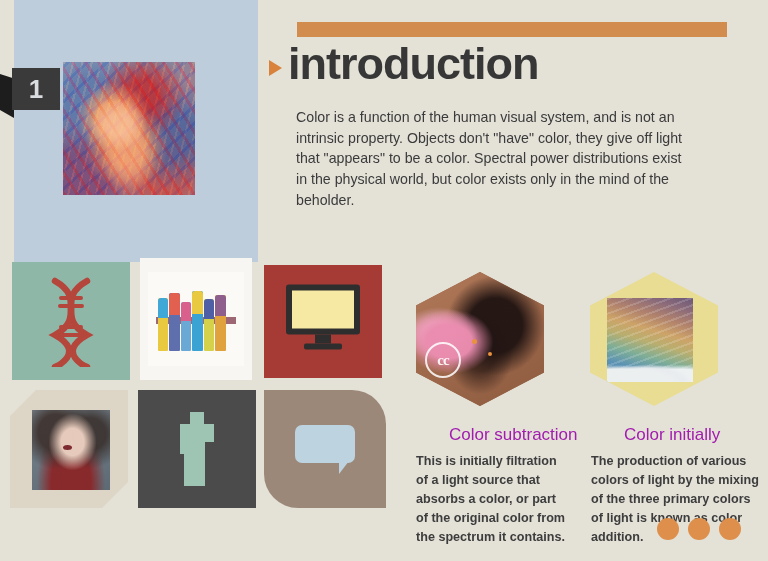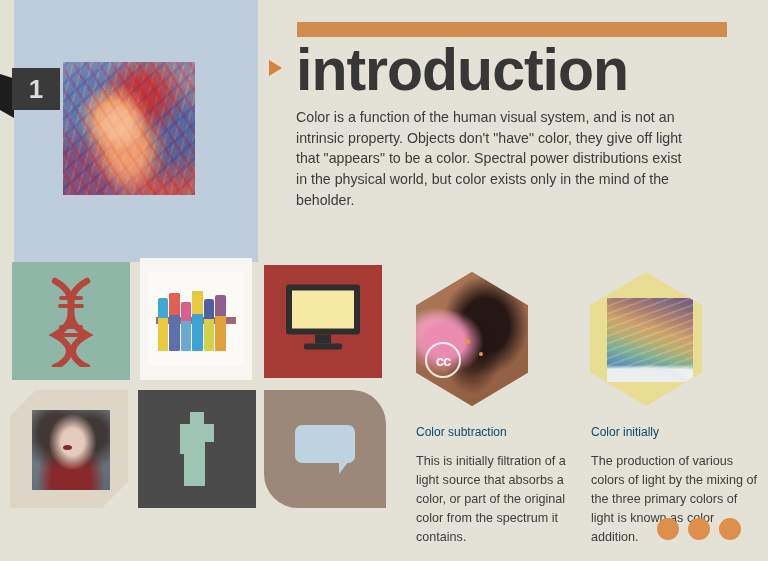--- a/index.html
+++ b/index.html
@@ -70,22 +70,22 @@
     background:#d18c4e;
   }
   .arrow{
     position:absolute;left:269px;top:60px;
     width:0;height:0;
     border-left:13px solid #d9823c;
     border-top:8px solid transparent;
     border-bottom:8px solid transparent;
   }
   .title{
-    position:absolute;left:296px;top:41px;
-    font-size:59px;font-weight:bold;color:#373737;
+    position:absolute;left:288px;top:41px;
+    font-size:45px;font-weight:bold;color:#373737;
     letter-spacing:-1px;line-height:1;
   }
   .intro-body{
     position:absolute;left:296px;top:107px;width:400px;
     font-size:14.2px;line-height:1.46;color:#3b3b3b;
   }
 
   
   .tile{position:absolute;overflow:hidden;}
   .tile.green {left:12px; top:262px; width:118px;height:118px;background:#8fb7a8;}
@@ -132,22 +132,23 @@
   .person{position:absolute;left:50%;top:50%;transform:translate(-50%,-50%);}
 
   
   .bubble{position:absolute;left:50%;top:46%;transform:translate(-50%,-50%);}
   .bubble .box{width:60px;height:38px;background:#bed3e0;border-radius:7px;}
   .bubble .tail{position:absolute;right:6px;bottom:-11px;width:0;height:0;
     border-left:10px solid #bed3e0;border-bottom:13px solid transparent;}
 
   
   .hex{
-    position:absolute;width:112px;height:134px;
+    position:absolute;width:128px;height:134px;
     clip-path:polygon(50% 0,100% 25%,100% 75%,50% 100%,0 75%,0 25%);
+    font-family:Liberation Serif, serif;
   }
   .hex.sub{left:416px;top:272px;background:#9b6448;}
   .hex.add{left:590px;top:272px;background:#e8dd92;}
 
   .hex.sub .photo{position:absolute;inset:0;background:
     radial-gradient(ellipse at 26% 52%, rgba(234,140,175,.98) 0 17%, rgba(234,140,175,0) 33%),
     radial-gradient(ellipse at 18% 46%, rgba(247,180,205,.9) 0 11%, rgba(247,180,205,0) 26%),
     radial-gradient(ellipse at 62% 40%, rgba(32,20,18,.96) 0 24%, rgba(32,20,18,0) 44%),
     radial-gradient(ellipse at 50% 60%, rgba(40,24,20,.7) 0 17%, rgba(40,24,20,0) 37%),
     linear-gradient(150deg,#b07a5a 0%,#a06a4c 45%,#8d5b40 100%);}
@@ -169,22 +170,22 @@
   }
   .hex.add .photo .streaks{position:absolute;inset:0;
     background:repeating-linear-gradient(160deg, rgba(255,255,255,.16) 0 2px, rgba(255,255,255,0) 2px 7px);}
   .hex.add .photo .clouds{position:absolute;left:-6%;right:-6%;bottom:-6%;height:30%;
     background:
       radial-gradient(ellipse at 18% 80%, #eceff0 0 46%, rgba(236,239,240,0) 60%),
       radial-gradient(ellipse at 48% 92%, #e7ebee 0 50%, rgba(231,235,238,0) 64%),
       radial-gradient(ellipse at 80% 84%, #eef1f2 0 46%, rgba(238,241,242,0) 62%);}
 
   
-  .cap-head{position:absolute;font-size:12px;color:#0c4a6e;}
-  .cap-body{position:absolute;font-size:12.6px;line-height:1.5;color:#3d3d3d;}
+  .cap-head{position:absolute;font-size:17px;color:#a21caf;margin-left:33px;}
+  .cap-body{position:absolute;font-size:12.6px;line-height:1.5;color:#3d3d3d;font-weight:bold;}
   .cap-sub-head{left:416px;top:425px;}
   .cap-sub-body{left:416px;top:452px;width:150px;}
   .cap-add-head{left:591px;top:425px;}
   .cap-add-body{left:591px;top:452px;width:168px;}
 
   .dots{position:absolute;left:657px;top:518px;display:flex;gap:9px;}
   .dots i{display:block;width:22px;height:22px;border-radius:50%;background:#dd8f4b;}
 </style>
 </head>
 <body>

